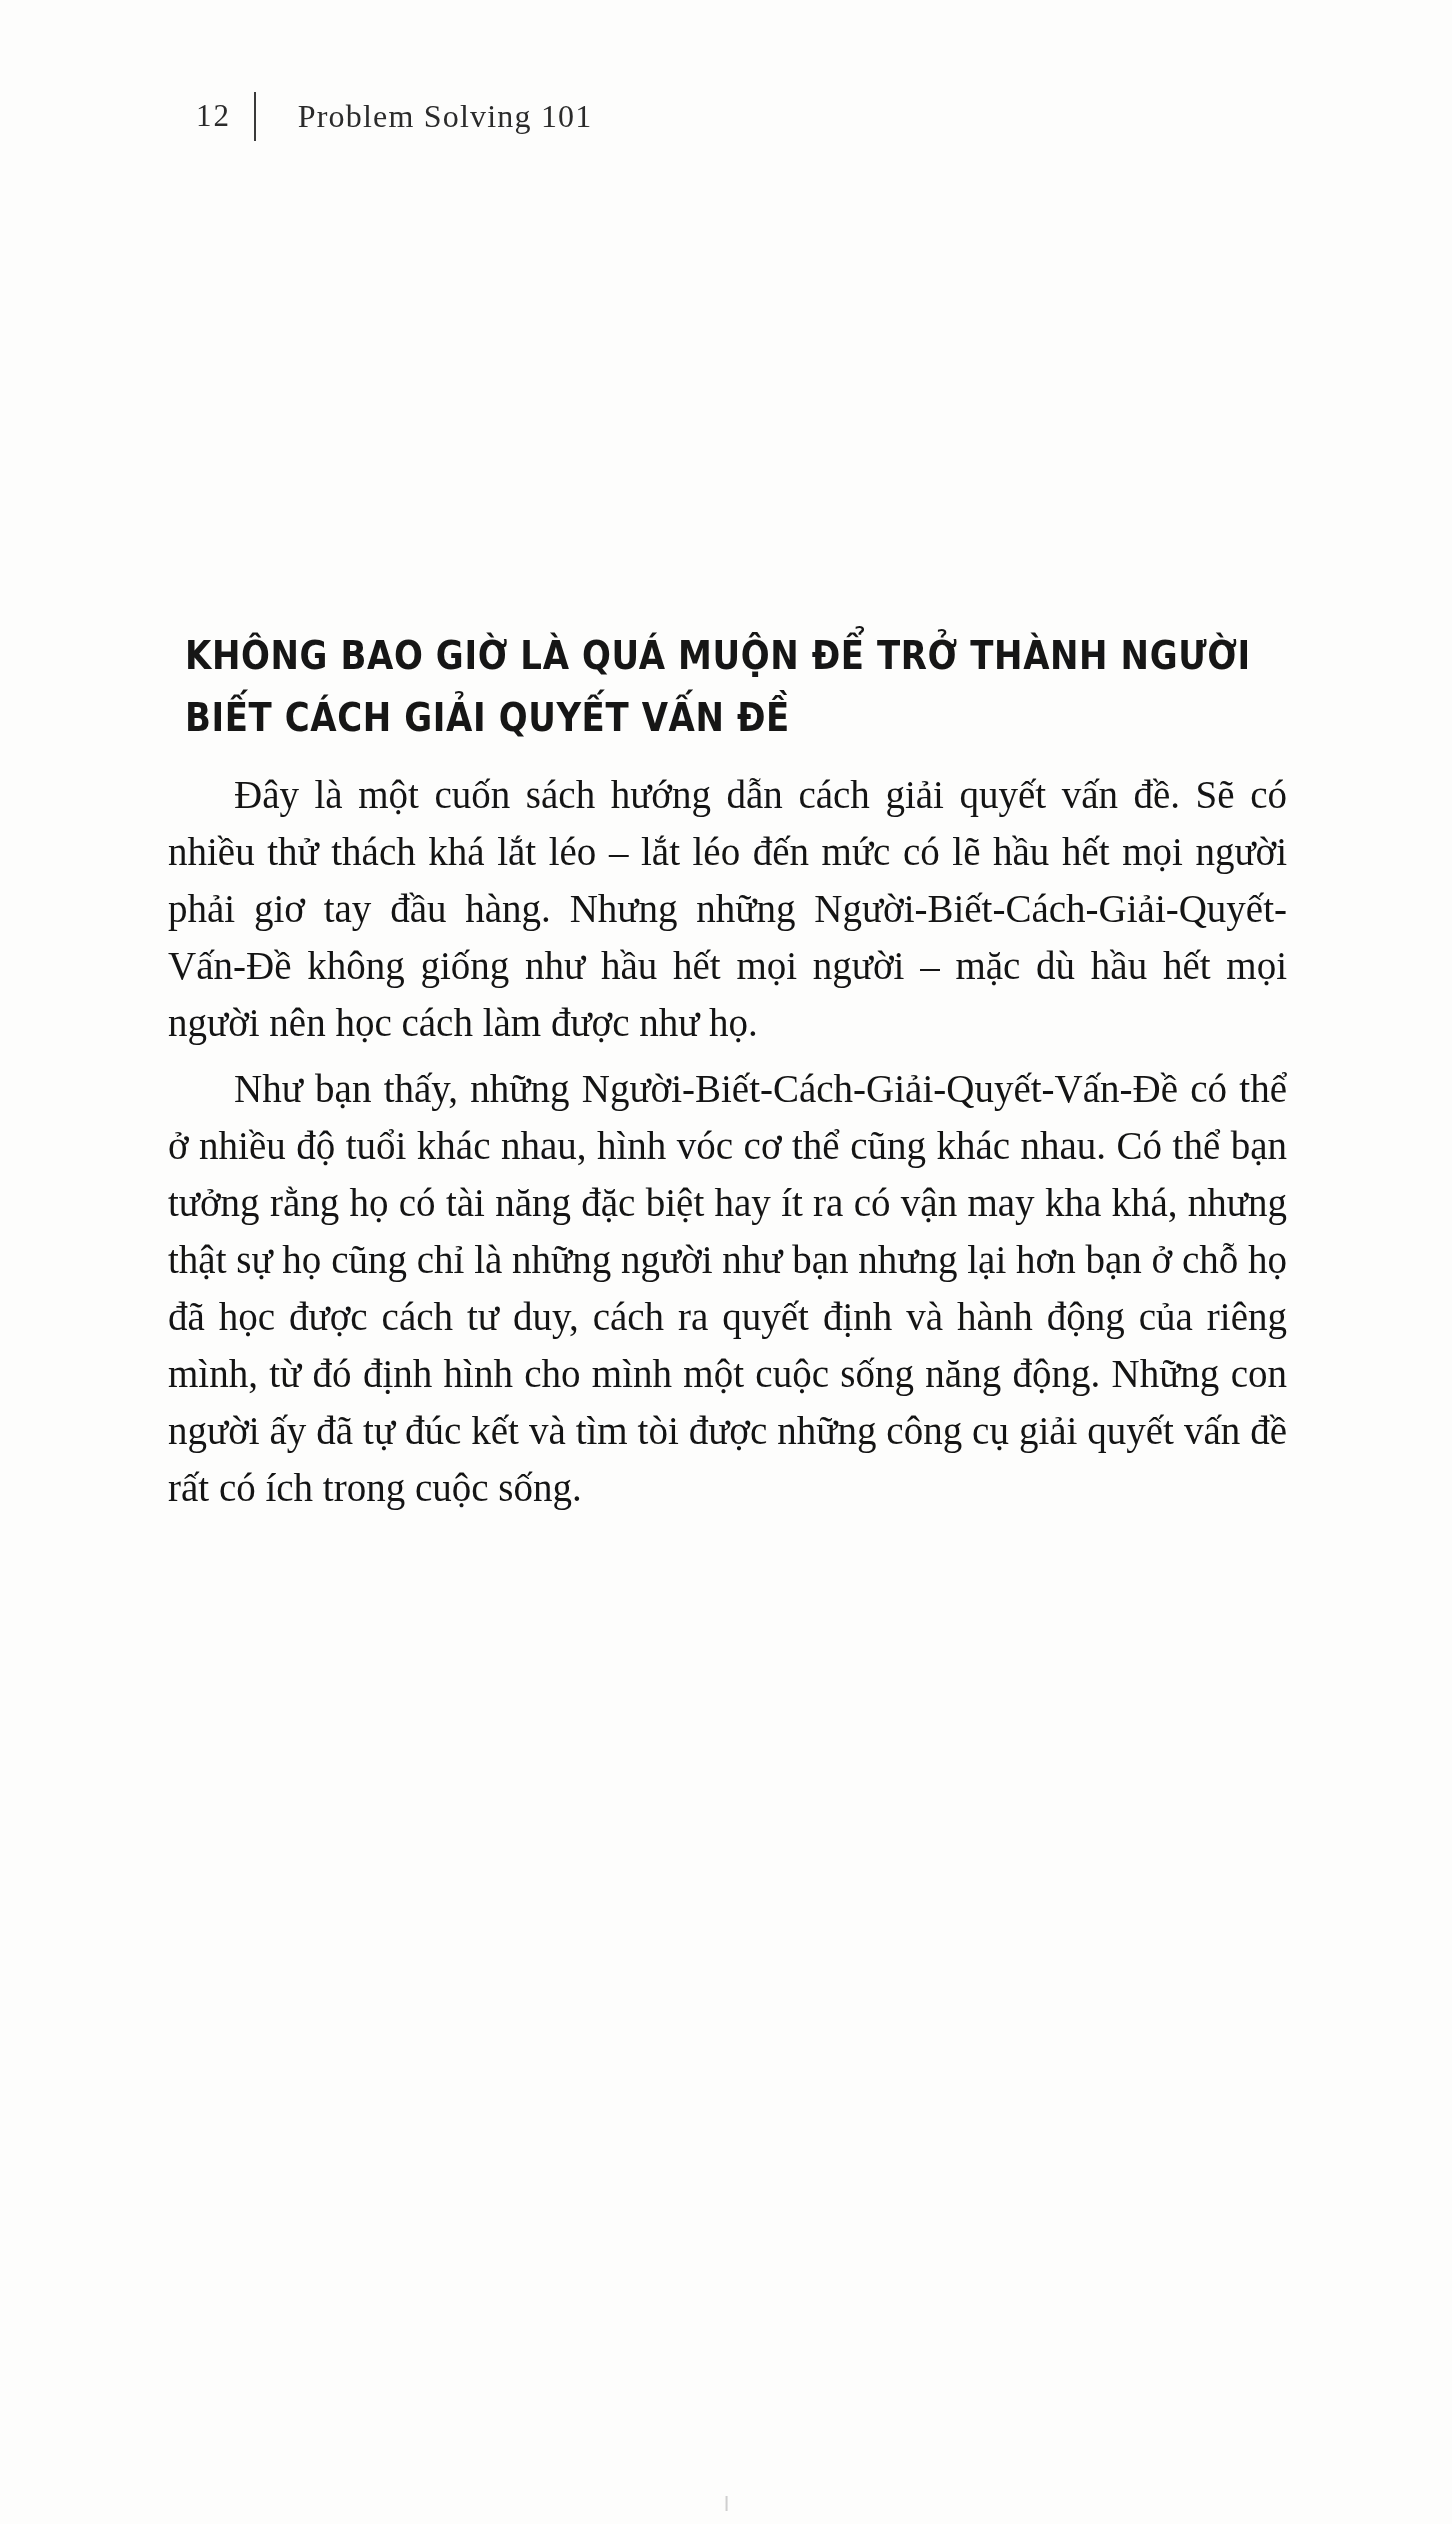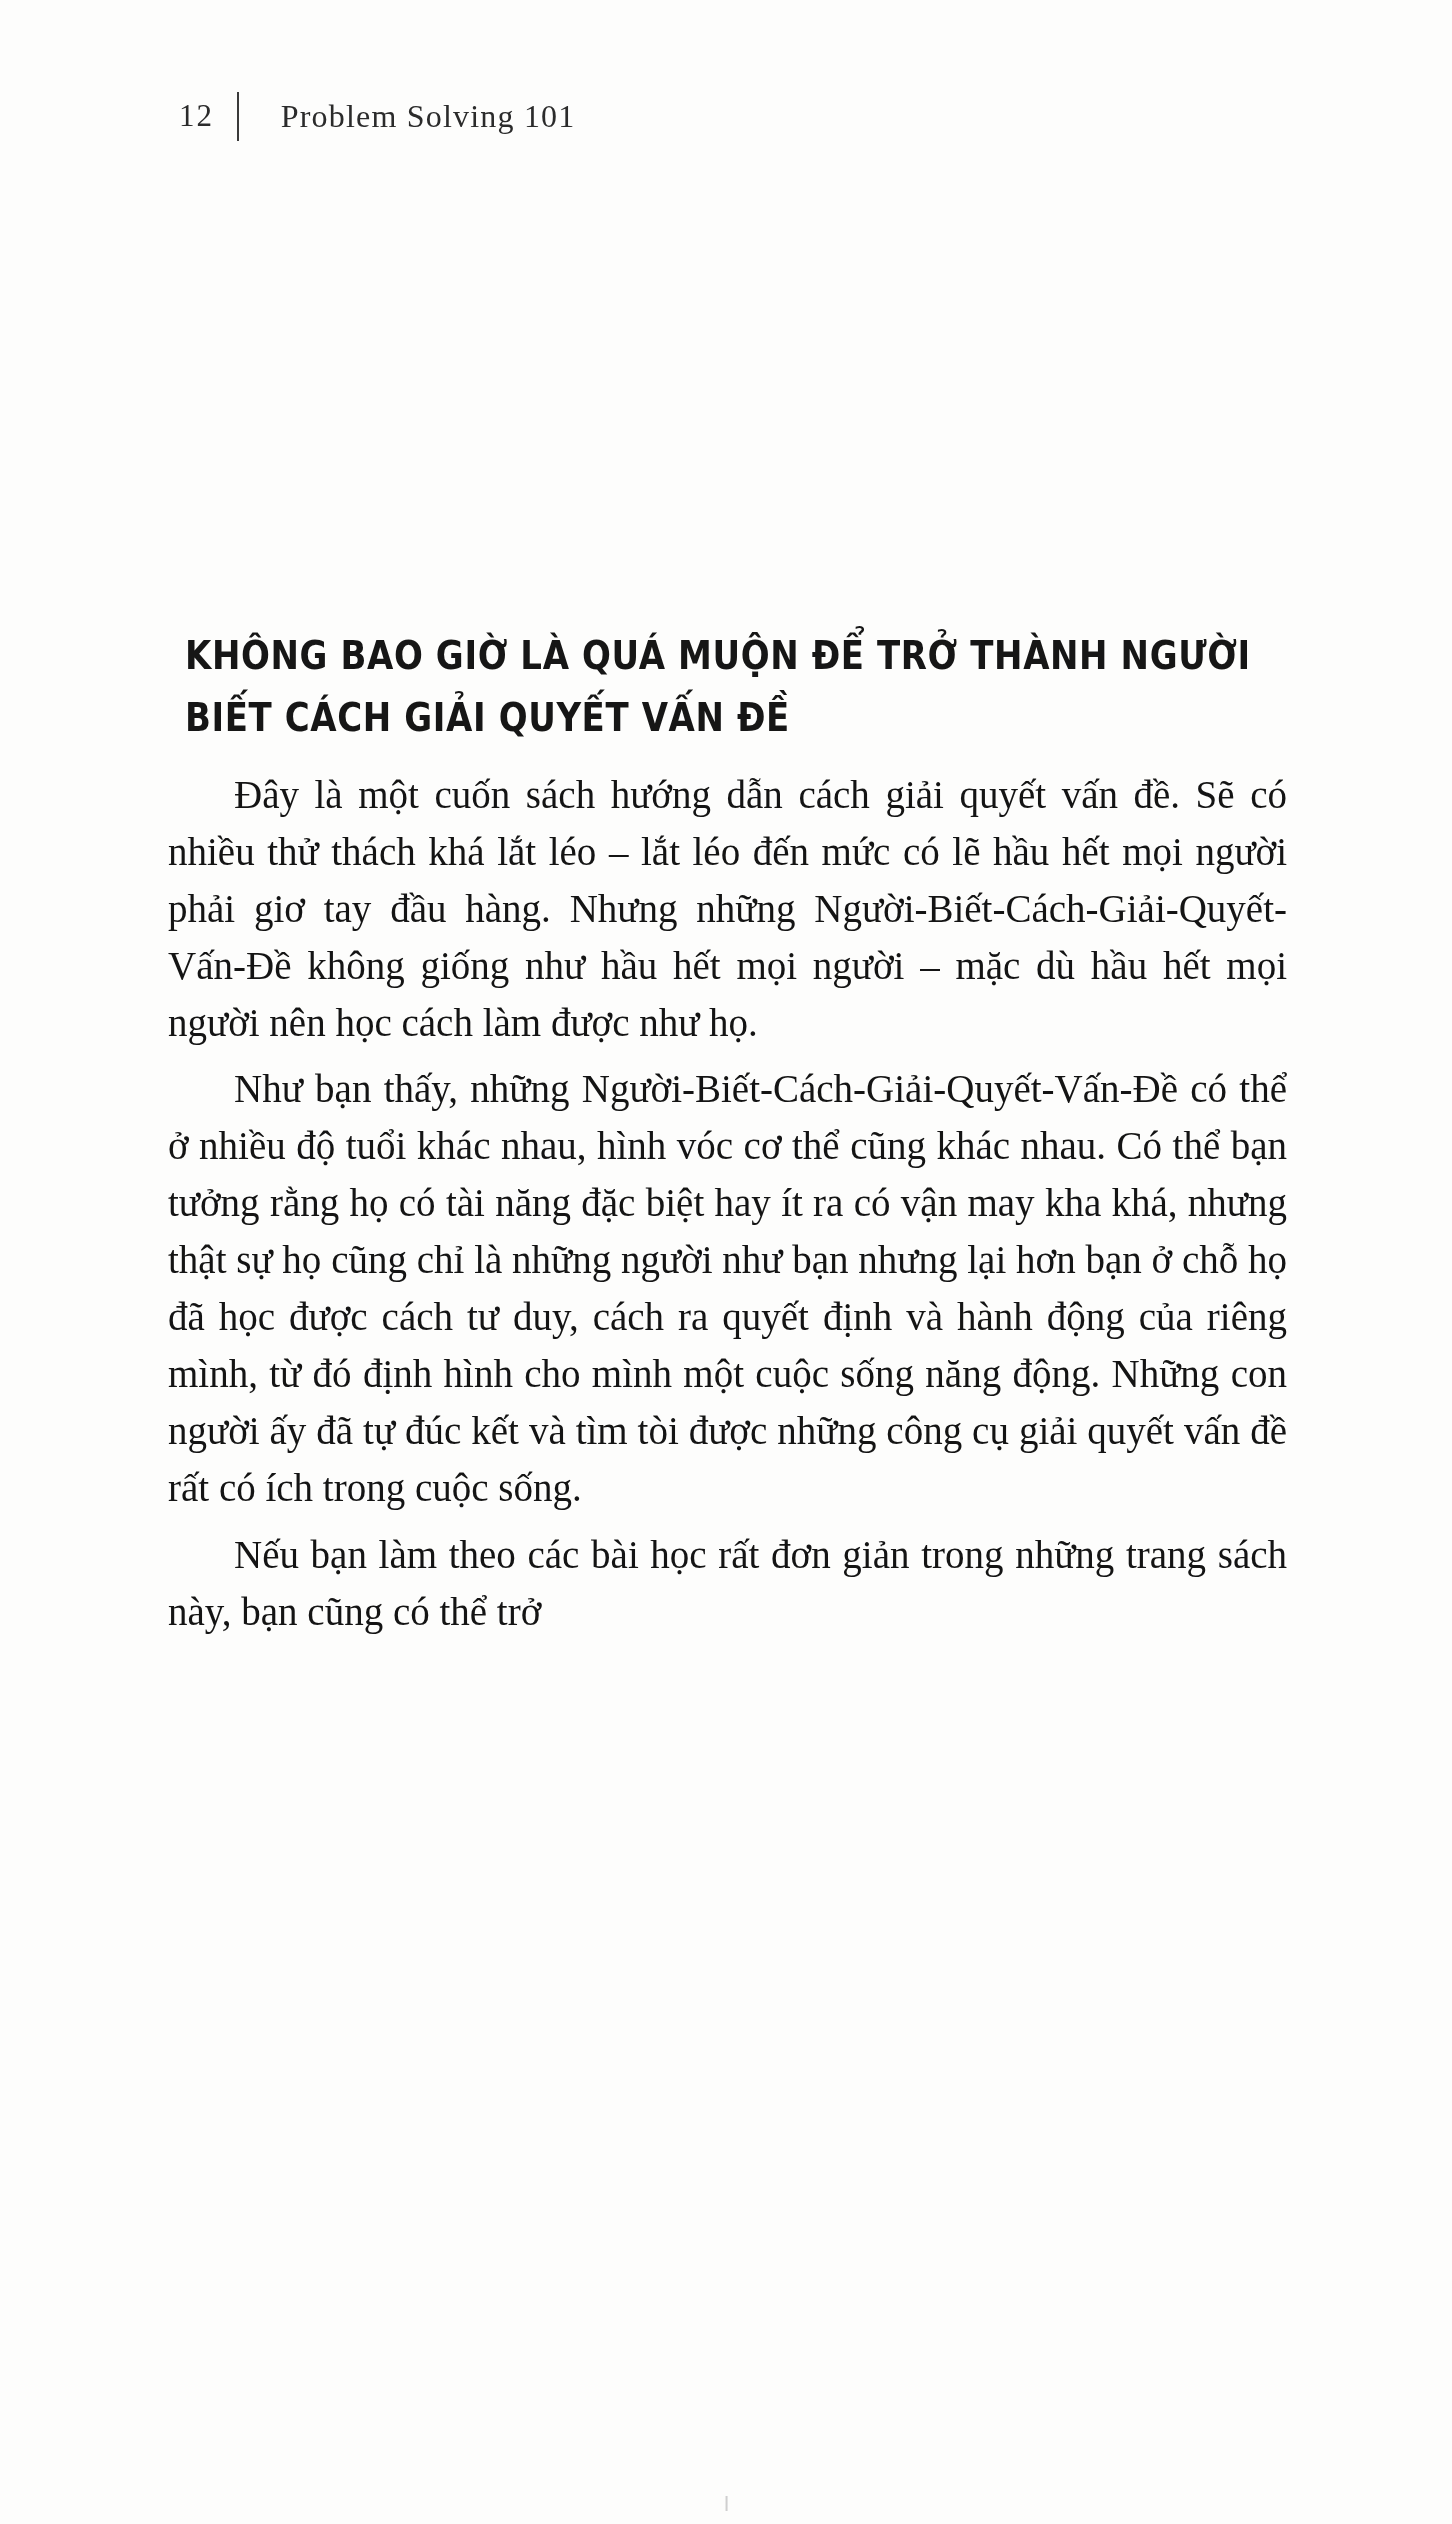--- a/index.html
+++ b/index.html
@@ -19,21 +19,21 @@
   .page {
     position: absolute;
     inset: 0;
     background: #fdfdfc;
   }
 
   
   .running-head {
     position: absolute;
     top: 89px;
-    left: 179px;
+    left: 196px;
     display: flex;
     align-items: center;
     height: 54px;
   }
   .folio {
     font-family: "Liberation Serif", serif;
     font-size: 31px;
     letter-spacing: 1.9px;
     color: #2b2b2b;
     padding-right: 23px;
@@ -111,18 +111,17 @@
     <span class="folio">12</span>
     <span class="folio-rule"></span>
     <span class="running-title">Problem Solving 101</span>
   </div>
 
   <h1 class="chapter-heading">KHÔNG BAO GIỜ LÀ QUÁ MUỘN ĐỂ TRỞ THÀNH NGƯỜI BIẾT CÁCH GIẢI QUYẾT VẤN ĐỀ</h1>
 
   <div class="body-text">
     <p class="para indent">Đây là một cuốn sách hướng dẫn cách giải quyết vấn đề. Sẽ có nhiều thử thách khá lắt léo – lắt léo đến mức có lẽ hầu hết mọi người phải giơ tay đầu hàng. Nhưng những Người-Biết-Cách-Giải-Quyết-Vấn-Đề không giống như hầu hết mọi người – mặc dù hầu hết mọi người nên học cách làm được như họ.</p>
     <p class="para indent">Như bạn thấy, những Người-Biết-Cách-Giải-Quyết-Vấn-Đề có thể ở nhiều độ tuổi khác nhau, hình vóc cơ thể cũng khác nhau. Có thể bạn tưởng rằng họ có tài năng đặc biệt hay ít ra có vận may kha khá, nhưng thật sự họ cũng chỉ là những người như bạn nhưng lại hơn bạn ở chỗ họ đã học được cách tư duy, cách ra quyết định và hành động của riêng mình, từ đó định hình cho mình một cuộc sống năng động. Những con người ấy đã tự đúc kết và tìm tòi được những công cụ giải quyết vấn đề rất có ích trong cuộc sống.</p>
-    <p class="para indent">Nếu bạn làm theo các bài học rất đơn giản trong những trang sách này, bạn cũng có thể trở</p>
   </div>
 
   <div class="gutter-mark"></div>
 </div>
 
 
 </body></html>

